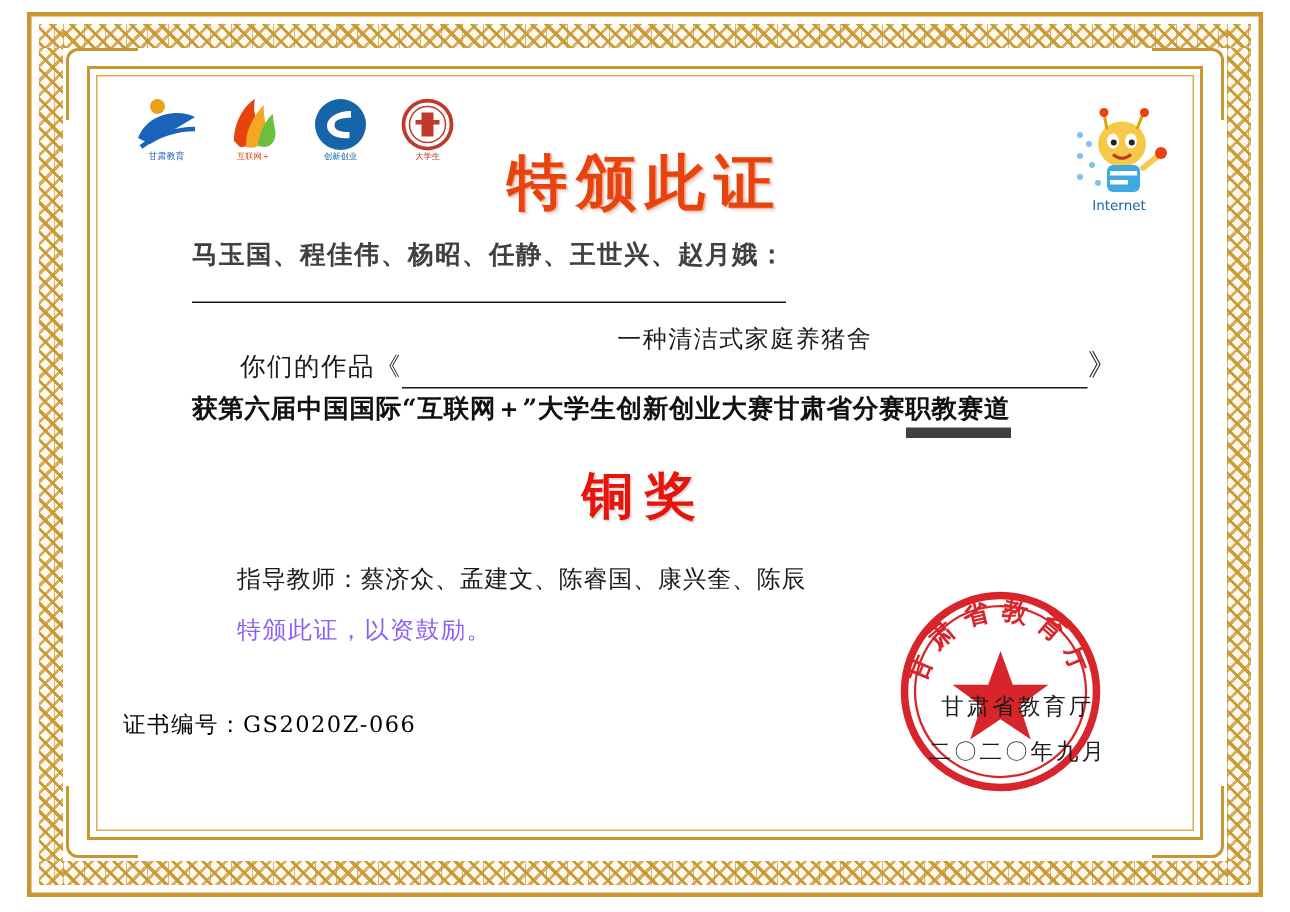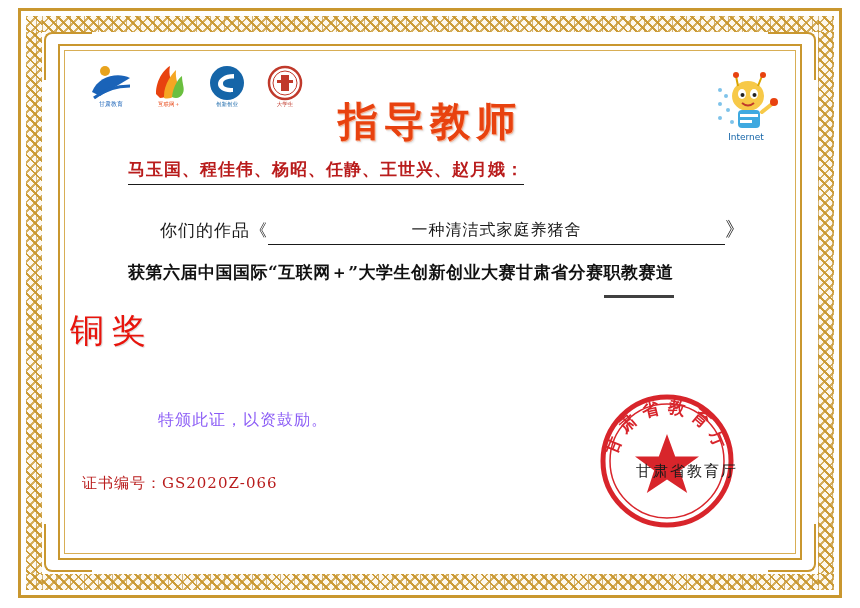--- a/index.html
+++ b/index.html
@@ -141,23 +141,23 @@
   }
 
   
   .recipients {
     position: absolute;
     left: 58px;
     top: 102px;
     font-family: "DejaVu Serif", "Liberation Serif", serif;
     font-size: 17px;
     font-weight: bold;
-    color: #b91c1c;
+    color: #404040;
     border-bottom: 1px solid #1a1a1a;
-    padding-bottom: 3px;
+    padding-bottom: 20px;
     letter-spacing: 1px;
   }
 
   
   .work-line {
     position: absolute;
     left: 90px;
     right: 44px;
     top: 160px;
     display: flex;
@@ -166,51 +166,52 @@
     font-size: 17px;
     color: #1a1a1a;
     letter-spacing: 1px;
   }
   .work-prefix { white-space: nowrap; padding-bottom: 3px; }
   .work-bracket-l, .work-bracket-r { font-size: 20px; padding-bottom: 2px; }
   .work-blank {
     flex: 1;
     border-bottom: 1px solid #1a1a1a;
     text-align: center;
-    padding: 0 4px 3px 4px;
+    padding: 0 4px 21px 4px;
     font-size: 16px;
   }
 
   
   .competition {
     position: absolute;
     left: 58px;
     right: 40px;
     top: 205px;
     font-family: "DejaVu Serif", "Liberation Serif", serif;
     font-size: 17px;
     font-weight: bold;
     color: #111;
     letter-spacing: 0.5px;
     white-space: nowrap;
   }
   .competition .track {
-    border-bottom: 3px solid #404040;
-    padding-bottom: 13px;
+    border-bottom: 7px solid #404040;
+    padding-bottom: 2px;
   }
 
   
   .award {
     position: absolute;
     left: 0;
     right: 0;
     top: 252px;
+    text-align: center;
     font-family: "DejaVu Sans", "Liberation Sans", sans-serif;
     font-size: 34px;
-    font-weight: normal;
+    font-weight: bold;
     color: #e8140c;
     letter-spacing: 8px;
     text-shadow: 1px 1px 1px rgba(0,0,0,0.15);
   }
 
   
   .teachers {
     position: absolute;
     left: 88px;
     top: 320px;
@@ -229,21 +230,21 @@
     letter-spacing: 1px;
   }
 
   
   .cert-no {
     position: absolute;
     left: 12px;
     top: 418px;
     font-family: "DejaVu Serif", "Liberation Serif", serif;
     font-size: 15px;
-    color: #b91c1c;
+    color: #000000;
     letter-spacing: 1px;
   }
 
   
   .issuer {
     position: absolute;
     right: 52px;
     top: 400px;
     text-align: center;
     font-family: "DejaVu Serif", "Liberation Serif", serif;
@@ -338,52 +339,56 @@
           <rect x="32" y="44" width="22" height="18" rx="4" fill="#3fa9e0"></rect>
           <rect x="34" y="48" width="18" height="3" fill="#ffffff"></rect>
           <rect x="34" y="54" width="12" height="3" fill="#ffffff"></rect>
           <path d="M56 46 L66 38" stroke="#f7c948" stroke-width="4" stroke-linecap="round"></path>
           <circle cx="68" cy="36" r="4" fill="#e8420f"></circle>
           <text x="40" y="74" font-size="9" fill="#1565a8" text-anchor="middle" font-family="DejaVu Sans, sans-serif">Internet</text>
         </g>
       </svg>
     </div>
 
-    <div class="title">指导教师</div>
+    <div class="title">特颁此证</div>
 
     <div class="recipients">马玉国、程佳伟、杨昭、任静、王世兴、赵月娥：</div>
 
     <div class="work-line">
       <span class="work-prefix">你们的作品《</span>
       <span class="work-blank">一种清洁式家庭养猪舍</span>
       <span class="work-bracket-r">》</span>
     </div>
 
     <div class="competition">
       <span>获第六届中国国际“互联网＋”大学生创新创业大赛甘肃省分赛</span><span class="track">职教赛道</span>
     </div>
 
     <div class="award">铜奖</div>
 
+    <div class="teachers">
+      <span>指导教师：</span><span>蔡济众、孟建文、陈睿国、康兴奎、陈辰</span>
+    </div>
     <div class="closing">特颁此证，以资鼓励。</div>
 
     <div class="cert-no">
       <span>证书编号：</span><span>GS2020Z-066</span>
     </div>
 
     <div class="seal">
       <svg width="150" height="150" viewBox="0 0 150 150">
         <circle cx="75" cy="75" r="64" fill="none" stroke="#d5131a" stroke-width="5"></circle>
         <circle cx="75" cy="75" r="57" fill="none" stroke="#d5131a" stroke-width="1.5"></circle>
         <polygon points="75,48 83.2,70.5 107,70.5 87.8,84.5 95.2,107 75,93.5 54.8,107 62.2,84.5 43,70.5 66.8,70.5" fill="#d5131a"></polygon>
         <path id="sealArc" d="M 24 78 A 51 51 0 0 1 126 78" fill="none"></path>
         <text fill="#d5131a" font-size="17" font-family="DejaVu Serif, serif" font-weight="bold" letter-spacing="7">
           <textPath href="#sealArc" startOffset="50%" text-anchor="middle">甘肃省教育厅</textPath>
         </text>
       </svg>
     </div>
 
     <div class="issuer">
       <div>甘肃省教育厅</div>
+      <div>二〇二〇年九月</div>
     </div>
 
   </div>
 </div>
 
 </body></html>

